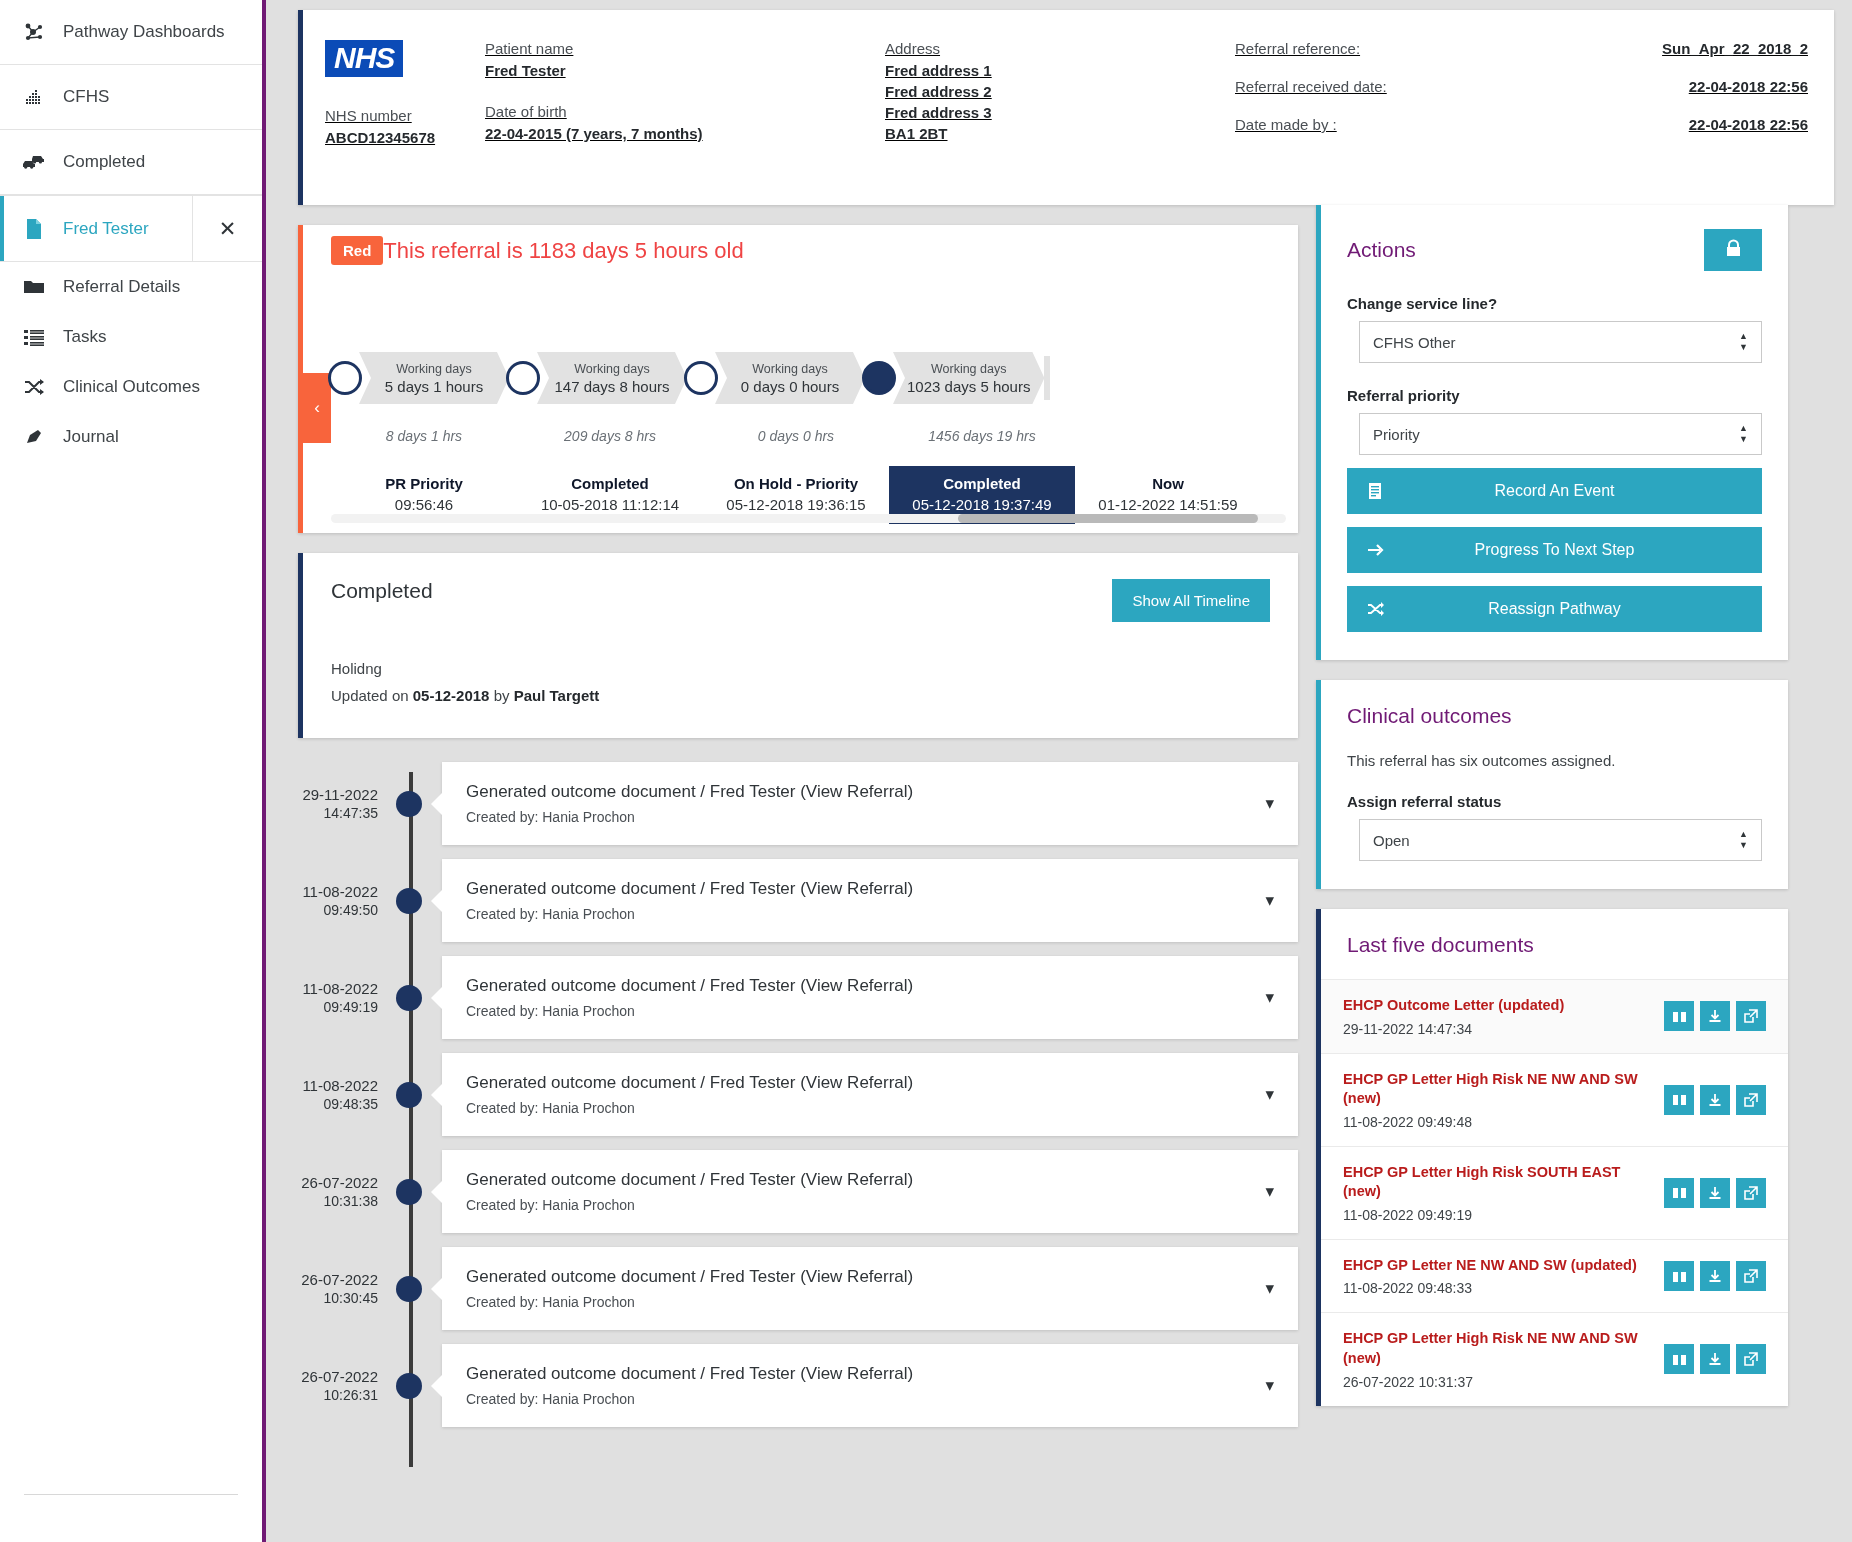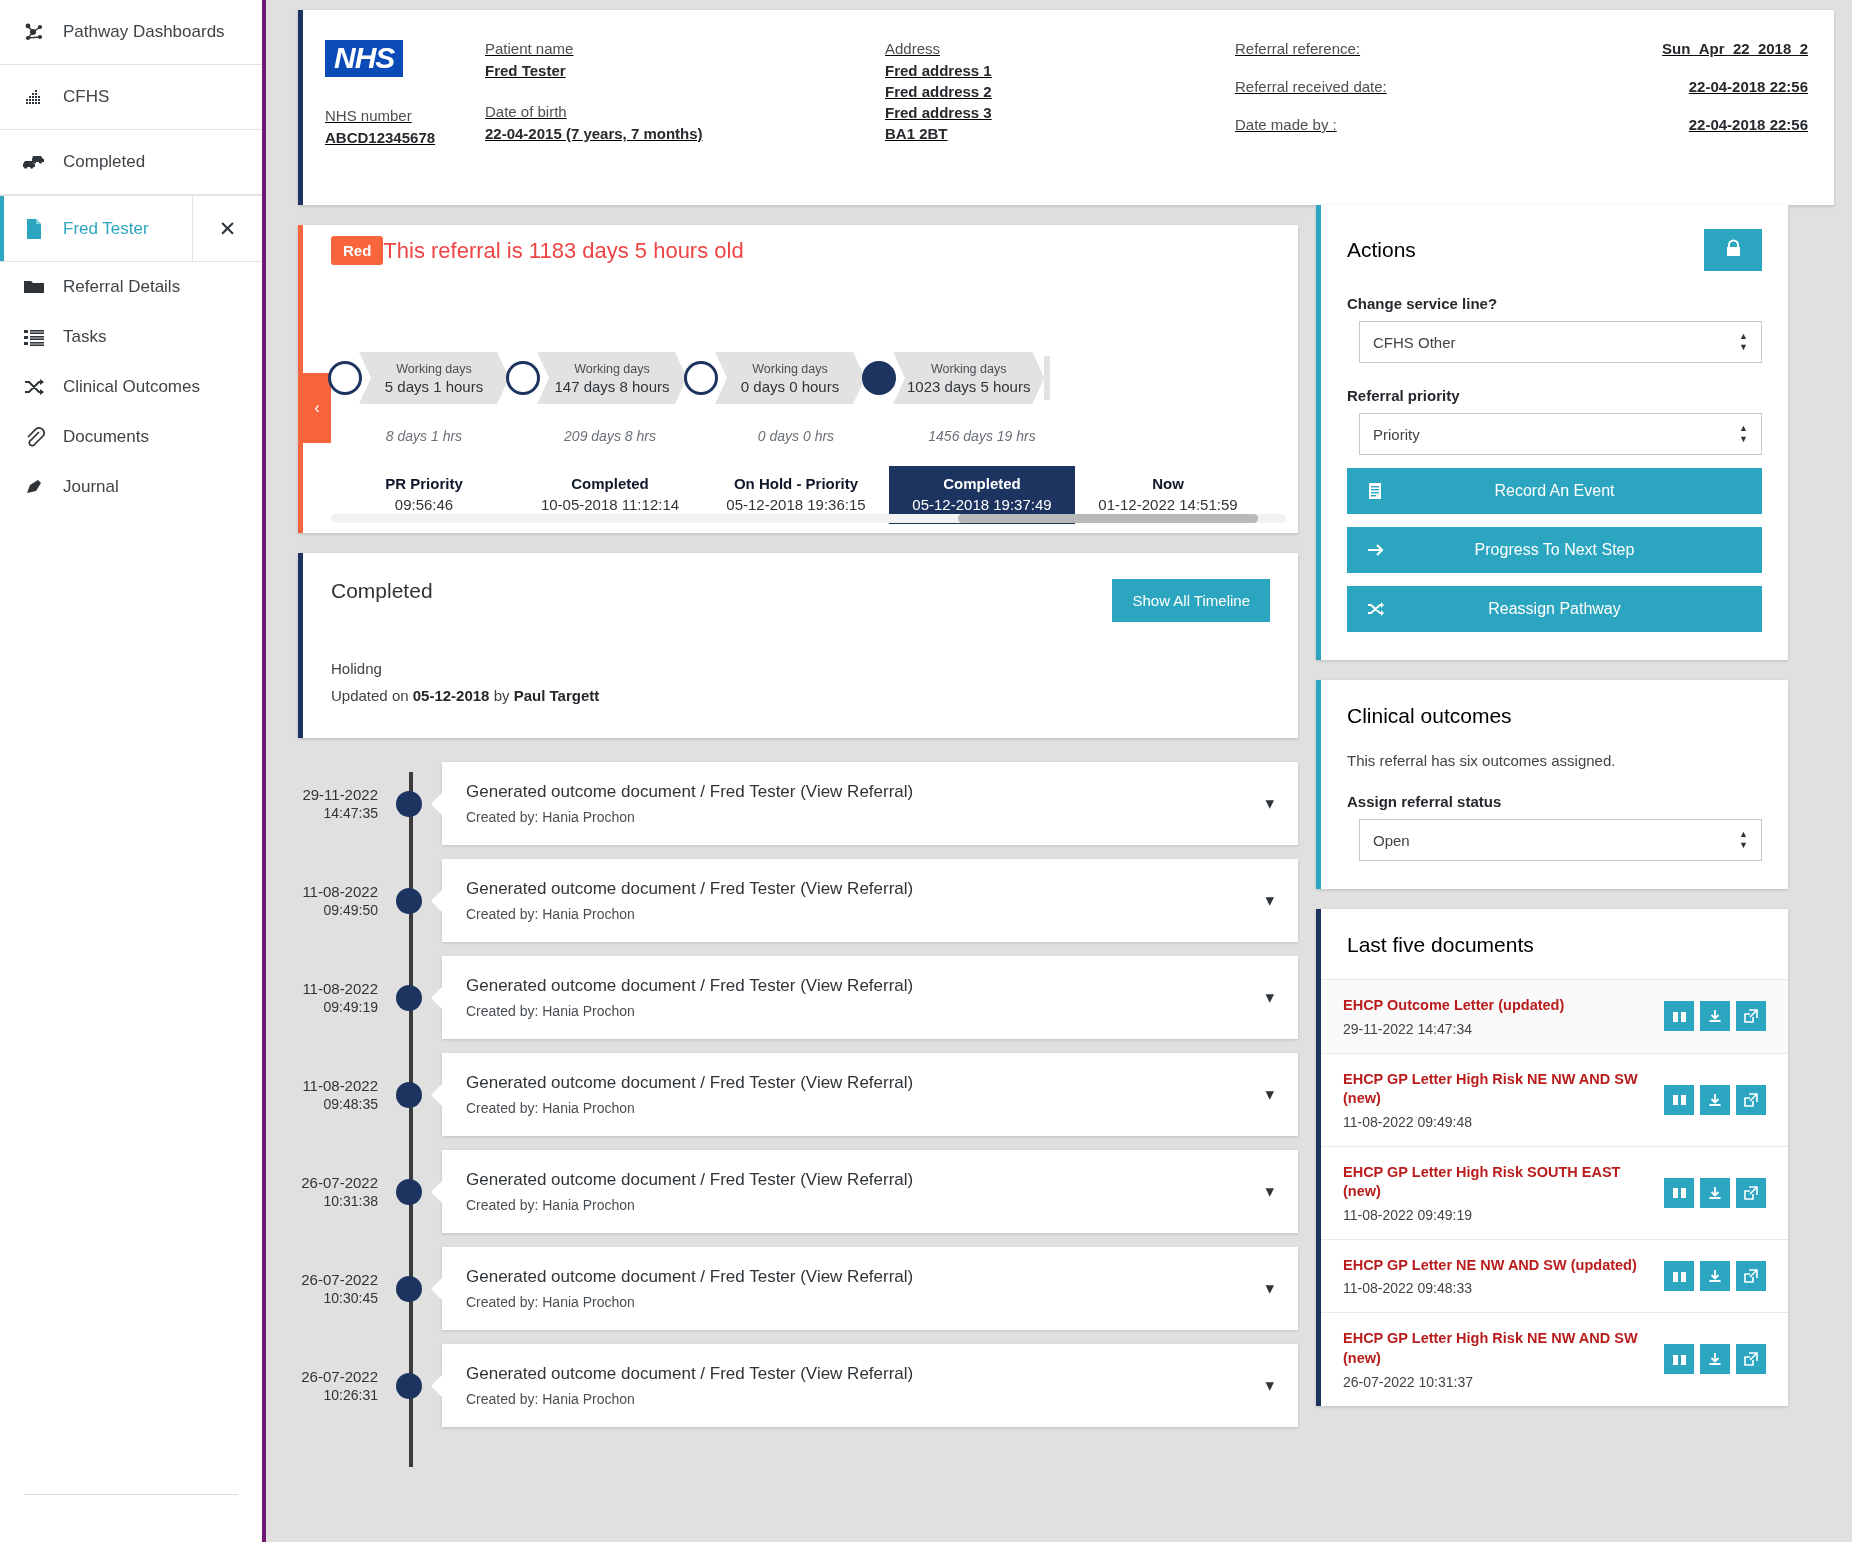--- a/index.html
+++ b/index.html
@@ -156,21 +156,21 @@
     border-top: 11px solid transparent; border-bottom: 11px solid transparent;
     border-right: 11px solid #fff;
   }
   .ev-title { font-size: 17px; color: #2f3438; }
   .ev-sub { font-size: 14px; color: #4a4f54; margin-top: 7px; }
   .chev { font-size: 17px; color: #2f3438; cursor: pointer; padding-left: 16px; }
 
   
   .panel { margin-bottom: 20px; }
   .panel-pad { padding: 24px 26px 28px 26px; }
-  .panel-title { font-size: 21px; color: #000000; }
+  .panel-title { font-size: 21px; color: #701a75; }
   .lock-btn {
     background: #2ca6c0; width: 58px; height: 42px; border: none; cursor: pointer;
     display: flex; align-items: center; justify-content: center;
   }
   .panel-head { display: flex; justify-content: space-between; align-items: center; }
   .field-lbl { font-size: 15px; font-weight: bold; color: #25292d; margin: 24px 0 9px 0; }
   .select-box {
     border: 1px solid #c9c9c9; height: 42px; display: flex; align-items: center;
     justify-content: space-between; padding: 0 13px; font-size: 15px; color: #3f4448;
     cursor: pointer; background: #fff; margin-left: 12px;
@@ -303,28 +303,20 @@
     <div class="nav-item sub">
       <span class="ico">
         <svg width="22" height="20" viewBox="0 0 22 20">
             <path d="M2 5h4l10 10h4M2 15h4L16 5h4" stroke="#2f3438" stroke-width="2" fill="none"></path>
             <path d="M17 2l4 3-4 3zM17 12l4 3-4 3z" fill="#2f3438"></path>
           </svg>
       </span>
       <span>Clinical Outcomes</span>
     </div>
 
-    <div class="nav-item sub">
-      <span class="ico">
-        <svg width="22" height="22" viewBox="0 0 22 22">
-            <path d="M16 6l-8 8a3 3 0 1 0 4 4l8-8a5 5 0 0 0-7-7l-8 8" stroke="#2f3438" stroke-width="1.7" fill="none"></path>
-          </svg>
-      </span>
-      <span>Documents</span>
-    </div>
 
     <div class="nav-item sub">
       <span class="ico">
         <svg width="22" height="22" viewBox="0 0 22 22">
             <path d="M4 17l3-8 8-5 3 3-5 8z" fill="#2f3438"></path>
           </svg>
       </span>
       <span>Journal</span>
     </div>
 

